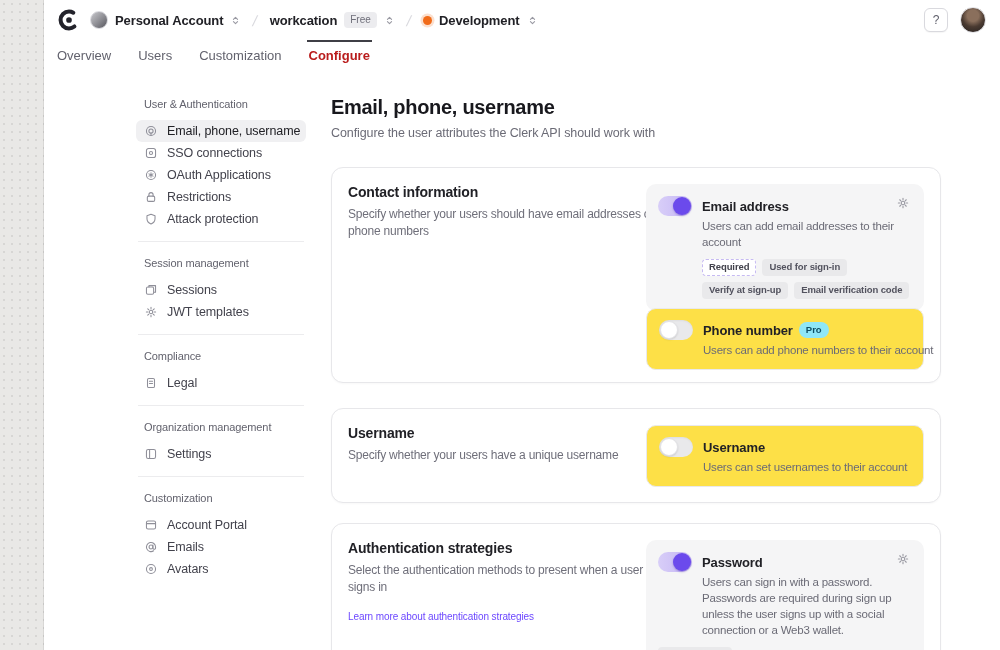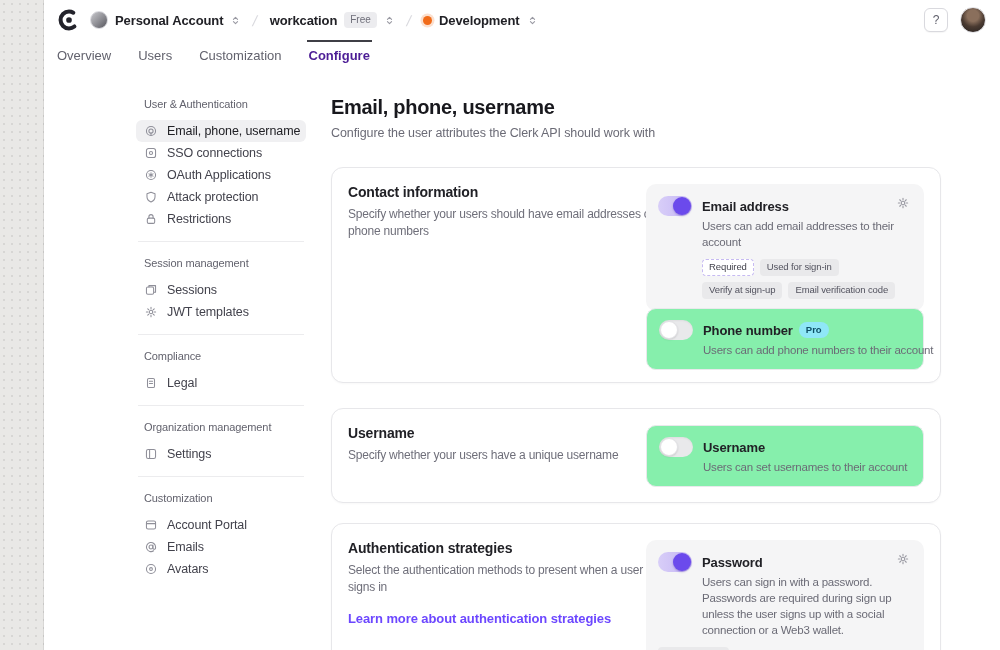--- a/index.html
+++ b/index.html
@@ -42,21 +42,21 @@
   }
   .avatar-lg {
     width:26px; height:26px; border-radius:50%; cursor:pointer;
     background:radial-gradient(circle at 50% 32%, #8a6f5c 0 28%, #4a3a31 55%, #23201f 100%);
     border:1px solid #e2e2e6;
   }
 
   
   .tabs { height:30px; display:flex; align-items:center; gap:27px; padding-left:13px; position:relative; }
   .tab { font-size:13px; color:#62626d; cursor:pointer; position:relative; height:30px; display:flex; align-items:center; }
-  .tab.active { color:#4c1d95; font-weight:600; }
+  .tab.active { color:#b91c1c; font-weight:600; }
   .tab.active::before { content:""; position:absolute; top:0; left:-2px; right:-2px; height:2px; background:#3f3f46; }
 
   
   .sidebar { position:absolute; left:92px; top:93px; width:170px; }
   .sec-label { height:22px; display:flex; align-items:center; font-size:11px; color:#62626d; padding-left:8px; margin-bottom:5px; letter-spacing:-.1px; }
   .sn-item {
     height:22px; display:flex; align-items:center; gap:9px; padding:0 8px;
     font-size:12.5px; color:#42424c; border-radius:6px; cursor:pointer; letter-spacing:-.1px; white-space:nowrap;
   }
   .sn-item.active { background:#f0f0f2; color:#212126; }
@@ -70,39 +70,39 @@
   .page-sub { font-size:12.5px; color:#6b6b76; margin-top:7px; letter-spacing:-.1px; }
   .card {
     border:1px solid #e7e7ea; border-radius:12px; position:relative; padding:16px;
     box-shadow:0 1px 2px rgba(0,0,0,.03); background:#fff;
   }
   .card-1 { margin-top:27px; height:216px; }
   .card-2 { margin-top:25px; height:95px; }
   .card-3 { margin-top:20px; height:225px; }
   .card-heading { font-size:14px; font-weight:600; color:#212126; letter-spacing:-.15px; }
   .card-desc { font-size:12px; color:#6f6f7a; line-height:17px; margin-top:6px; max-width:322px; letter-spacing:-.2px; }
-  .card-link { display:inline-block; margin-top:15px; font-size:13px; font-weight:700; letter-spacing:-.1px; cursor:pointer; }
+  .card-link { display:inline-block; margin-top:15px; font-size:10px; font-weight:400; letter-spacing:-.1px; cursor:pointer; }
 
   .panel {
     position:absolute; right:16px; top:16px; width:278px; border-radius:10px; padding:12px;
   }
   .panel.gray { background:#f5f5f6; }
-  .panel.white { background:#86efac; border:1px solid #e9e9ec; padding:11px 12px; }
+  .panel.white { background:#fde047; border:1px solid #e9e9ec; padding:11px 12px; }
   .panel-row { display:flex; gap:10px; }
   .panel-body { flex:1; min-width:0; }
   .panel-title-row { display:flex; align-items:center; gap:6px; height:20px; }
   .panel-title { font-size:13px; font-weight:600; color:#212126; letter-spacing:-.1px; }
   .panel-desc { font-size:11.5px; color:#6b6b76; line-height:16px; margin-top:2px; letter-spacing:-.2px; }
   .panel-desc.nowrap { white-space:nowrap; }
   .gear-btn { position:absolute; top:12px; right:12px; width:16px; height:16px; cursor:pointer; display:flex; }
   .gear-btn svg { width:14px; height:14px; stroke:#9b9ba4; fill:none; stroke-width:1.3; stroke-linecap:round; }
 
   .badges { display:flex; flex-wrap:wrap; gap:6px 6px; margin-top:9px; }
   .badge {
-    font-size:9.5px; font-weight:400; color:#52525e; background:#e9e9eb;
+    font-size:9.5px; font-weight:700; color:#52525e; background:#e9e9eb;
     border-radius:4px; padding:3px 7px; line-height:1.15; white-space:nowrap; letter-spacing:-.1px;
   }
   .badge.dashed { background:#fff; border:1px dashed #c6baf2; padding:2px 6px; color:#42424c; }
   .badges.pull-left { margin-left:-44px; }
   .pro-badge { font-size:9.5px; font-weight:600; border-radius:8px; padding:3px 7px; line-height:1.1; }
 
   
   .toggle { width:34px; height:20px; border-radius:10px; position:relative; flex:none; cursor:pointer; }
   .toggle.on { background:linear-gradient(90deg,#d8cef8,#c4b5f4); }
   .toggle.on .knob { position:absolute; right:1px; top:1px; width:18px; height:18px; border-radius:50%; background:#6b4aec; box-shadow:0 1px 2px rgba(60,30,160,.35); }
@@ -194,30 +194,30 @@
     </div>
     <div class="sn-item">
       <svg class="ic" viewBox="0 0 16 16">
           <circle cx="8" cy="8" r="5.2"></circle>
           <path d="M8 5.4v5.2M5.7 6.7l4.6 2.6M10.3 6.7 5.7 9.3"></path>
         </svg>
       <span>OAuth Applications</span>
     </div>
     <div class="sn-item">
       <svg class="ic" viewBox="0 0 16 16">
-          <path d="M8 2.6l4.6 1.7v3.4c0 3-1.9 4.9-4.6 5.9-2.7-1-4.6-2.9-4.6-5.9V4.3Z"></path>
-        </svg>
-      <span>Attack protection</span>
-    </div>
-    <div class="sn-item">
-      <svg class="ic" viewBox="0 0 16 16">
           <rect x="3.8" y="7" width="8.4" height="6" rx="1.6"></rect>
           <path d="M5.6 7V5.4a2.4 2.4 0 0 1 4.8 0V7"></path>
         </svg>
       <span>Restrictions</span>
+    </div>
+    <div class="sn-item">
+      <svg class="ic" viewBox="0 0 16 16">
+          <path d="M8 2.6l4.6 1.7v3.4c0 3-1.9 4.9-4.6 5.9-2.7-1-4.6-2.9-4.6-5.9V4.3Z"></path>
+        </svg>
+      <span>Attack protection</span>
     </div>
 
     <div class="sn-divider"></div>
     <div class="sec-label">Session management</div>
 
     <div class="sn-item">
       <svg class="ic" viewBox="0 0 16 16">
           <rect x="2.8" y="4.6" width="8.2" height="8.2" rx="1.6"></rect>
           <path d="M5.6 4.6V3h7.6v7.6h-1.6"></path>
         </svg>

